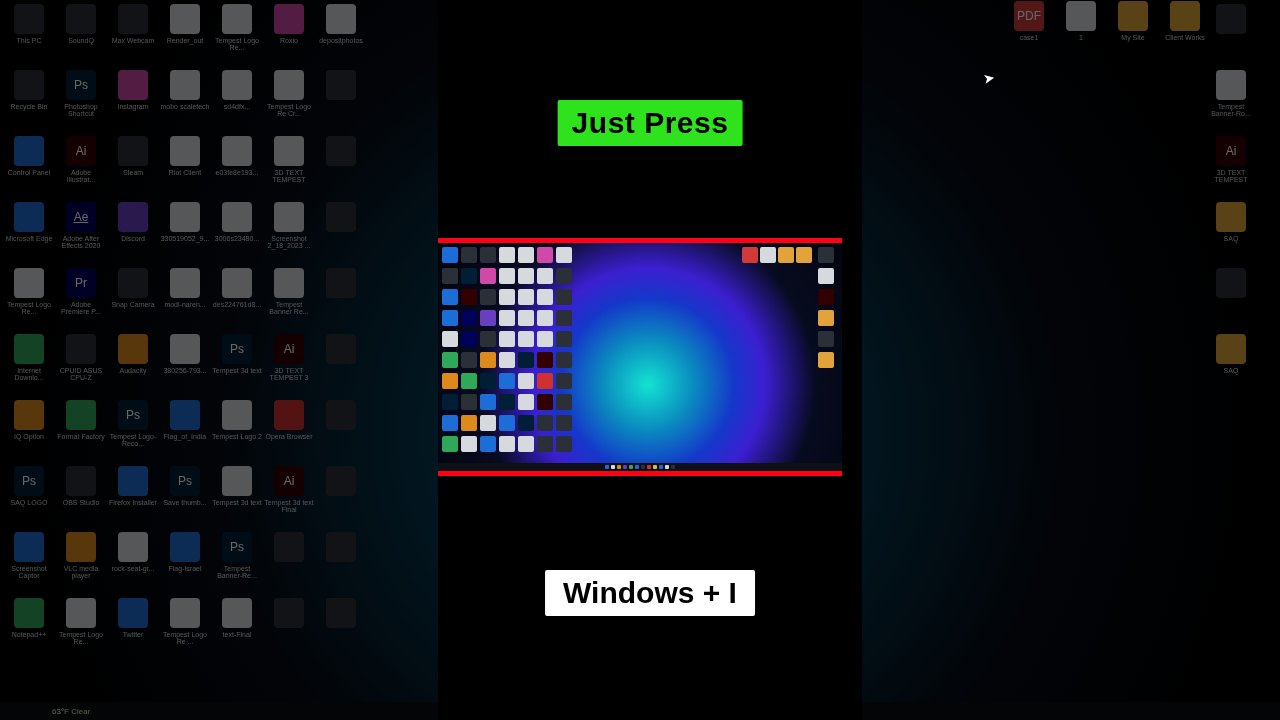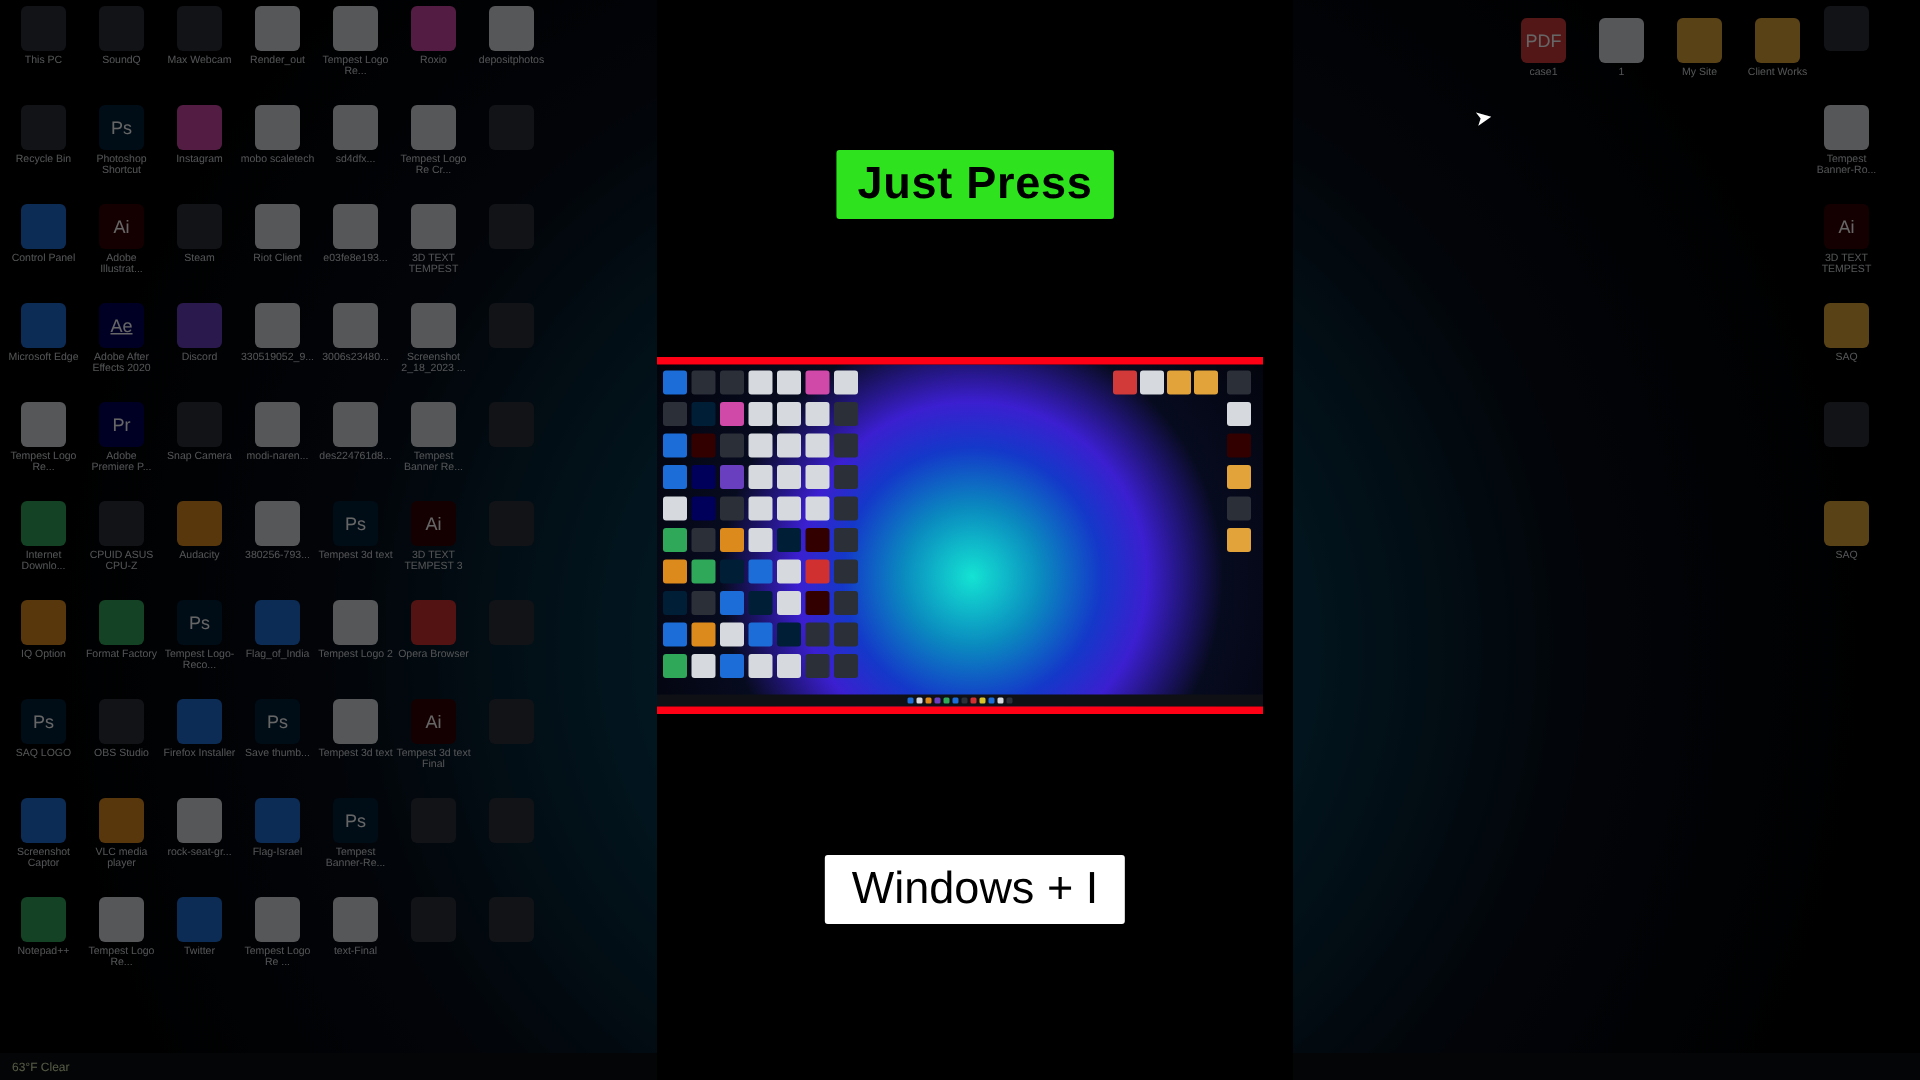--- a/index.html
+++ b/index.html
@@ -6,34 +6,34 @@
   .stage{position:relative;width:1280px;height:720px;}
   
   .bg-layer{position:absolute;inset:0;filter:brightness(.40);}
   .bg-wall{position:absolute;inset:0;background:
     radial-gradient(circle at 50% 60%,#0b6b66 0%,#053b55 25%,#050a14 55%,#000 80%);}
   .bg-icons-left{position:absolute;top:0;left:0;width:370px;height:702px;display:grid;
     grid-template-columns:repeat(7,50px);grid-auto-rows:64px;gap:2px;padding:4px 4px;}
   .bg-icons-right{position:absolute;top:0;right:4px;width:70px;height:702px;display:grid;
     grid-template-columns:50px;grid-auto-rows:64px;gap:2px;padding:4px 0;}
   .bg-icons-tr{position:absolute;top:0;right:70px;width:260px;height:64px;display:grid;
-    grid-template-columns:repeat(4,50px);gap:2px;padding:12px 0;justify-content:end;}
+    grid-template-columns:repeat(4,50px);gap:2px;padding:1px 0;justify-content:end;}
   .di{display:flex;flex-direction:column;align-items:center;justify-content:flex-start;font-size:7px;color:#cfd2d6;text-align:center;line-height:1.05;}
   .di .sq{width:30px;height:30px;border-radius:4px;margin-bottom:3px;display:flex;align-items:center;justify-content:center;font-size:12px;color:#fff;}
-  .bg-taskbar{position:absolute;left:0;right:0;bottom:0;height:18px;background:#0b0d12;display:flex;align-items:center;}
+  .bg-taskbar{position:absolute;left:0;right:0;bottom:0;height:18px;background:#0b0d12;display:flex;align-items:center;padding-left:44px;}
   .bg-taskbar .wx{margin-left:8px;font-size:8px;color:#cfe0a8;}
   
   .cursor{position:absolute;top:70px;right:285px;color:#fff;font-size:14px;transform:rotate(-10deg);}
   
   .phone{position:absolute;left:438px;top:0;width:404px;height:720px;background:#000;padding-left:20px;}
   .caption-top{position:absolute;left:50%;transform:translateX(-50%);top:100px;
     background:#2ee31e;color:#000;font-weight:900;font-size:30px;padding:6px 14px;border-radius:2px;
     font-family:Arial Black,Arial,sans-serif;letter-spacing:.5px;}
   .caption-bot{position:absolute;left:50%;transform:translateX(-50%);top:570px;
-    background:#fff;color:#000;font-weight:400;font-size:30px;padding:6px 18px;border-radius:2px;
+    background:#fff;color:#000;font-weight:700;font-size:30px;padding:6px 18px;border-radius:2px;
     font-family:Arial Black,Arial,sans-serif;}
   .mini-wrap{position:absolute;left:0;top:238px;width:404px;height:238px;}
   .red-bar{position:absolute;left:0;width:404px;height:5px;background:#ff0014;z-index:5;}
   .red-top{top:0;} .red-bot{bottom:0;}
   .mini-desk{position:absolute;left:0;top:5px;width:404px;height:228px;
     background:radial-gradient(circle at 52% 62%,#14e3d3 0%,#0a8bbf 18%,#1438c9 34%,#3b1fd0 46%,#070b1f 66%,#02030a 100%);}
   .mini-grid-left{position:absolute;top:4px;left:4px;width:150px;display:grid;grid-template-columns:repeat(7,18px);grid-auto-rows:20px;gap:1px;}
   .mini-grid-right{position:absolute;top:4px;right:4px;width:20px;display:grid;grid-template-columns:18px;grid-auto-rows:20px;gap:1px;}
   .mini-grid-tr{position:absolute;top:4px;right:30px;display:grid;grid-template-columns:repeat(4,16px);gap:2px;}
   .mi{width:16px;height:16px;border-radius:2px;}

